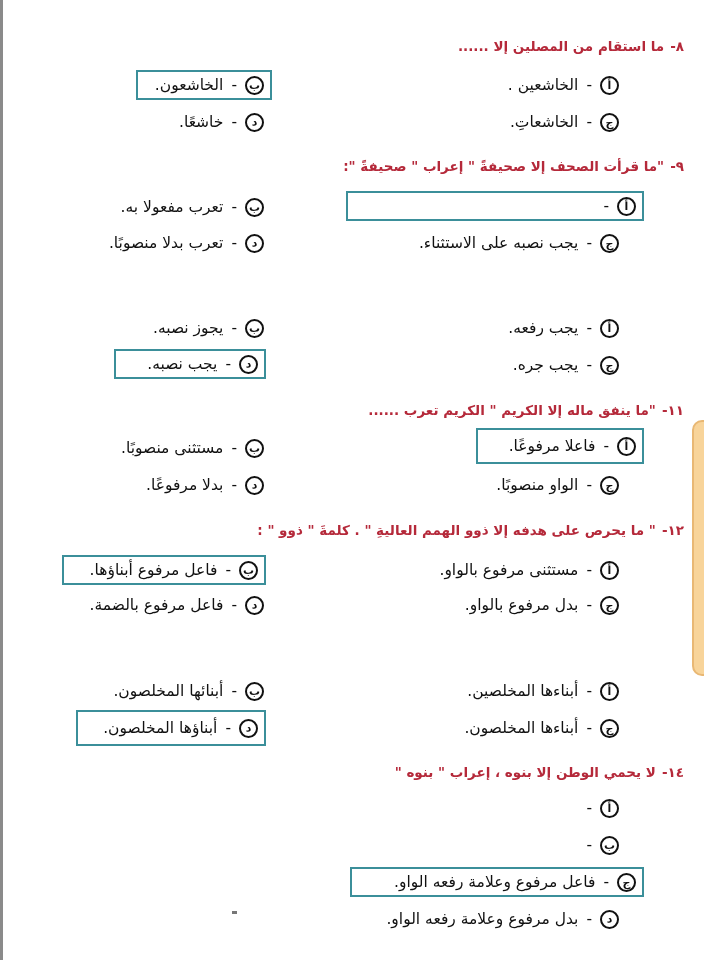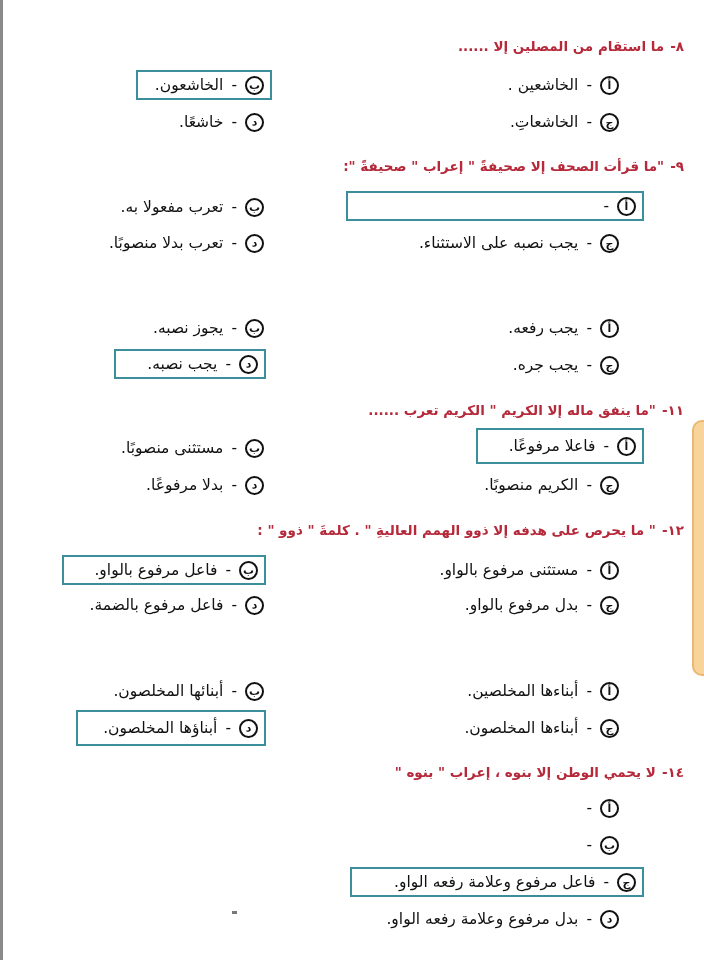--- a/index.html
+++ b/index.html
@@ -123,40 +123,40 @@
       <span>فاعلا  مرفوعًا.</span>
     </div>
   <div class="opt" style="right:440px;top:433px">
       <span class="letter">ب</span>
       <span class="dash">-</span>
       <span>مستثنى منصوبًا.</span>
     </div>
   <div class="opt" style="right:85px;top:470px">
       <span class="letter">ج</span>
       <span class="dash">-</span>
-      <span>الكريم منصوبًا.</span>
+      <span>الواو منصوبًا.</span>
     </div>
   <div class="opt" style="right:440px;top:470px">
       <span class="letter">د</span>
       <span class="dash">-</span>
       <span>بدلا مرفوعًا.</span>
     </div>
 
   <div class="q-title" style="top:522px">
     <span class="q-num">١٢-</span><span>" ما يحرص على هدفه إلا ذوو الهمم العاليةِ " . كلمةَ " ذوو " :</span>
   </div>
   <div class="opt" style="right:85px;top:555px">
       <span class="letter">أ</span>
       <span class="dash">-</span>
       <span>مستثنى مرفوع بالواو.</span>
     </div>
   <div class="opt boxed" style="right:438px;top:555px;width:204px">
       <span class="letter">ب</span>
       <span class="dash">-</span>
-      <span> فاعل مرفوع بالواو.</span>
+      <span> فاعل مرفوع أبناؤها.</span>
     </div>
   <div class="opt" style="right:85px;top:590px">
       <span class="letter">ج</span>
       <span class="dash">-</span>
       <span>بدل مرفوع بالواو.</span>
     </div>
   <div class="opt" style="right:440px;top:590px">
       <span class="letter">د</span>
       <span class="dash">-</span>
       <span>فاعل مرفوع بالضمة.</span>

